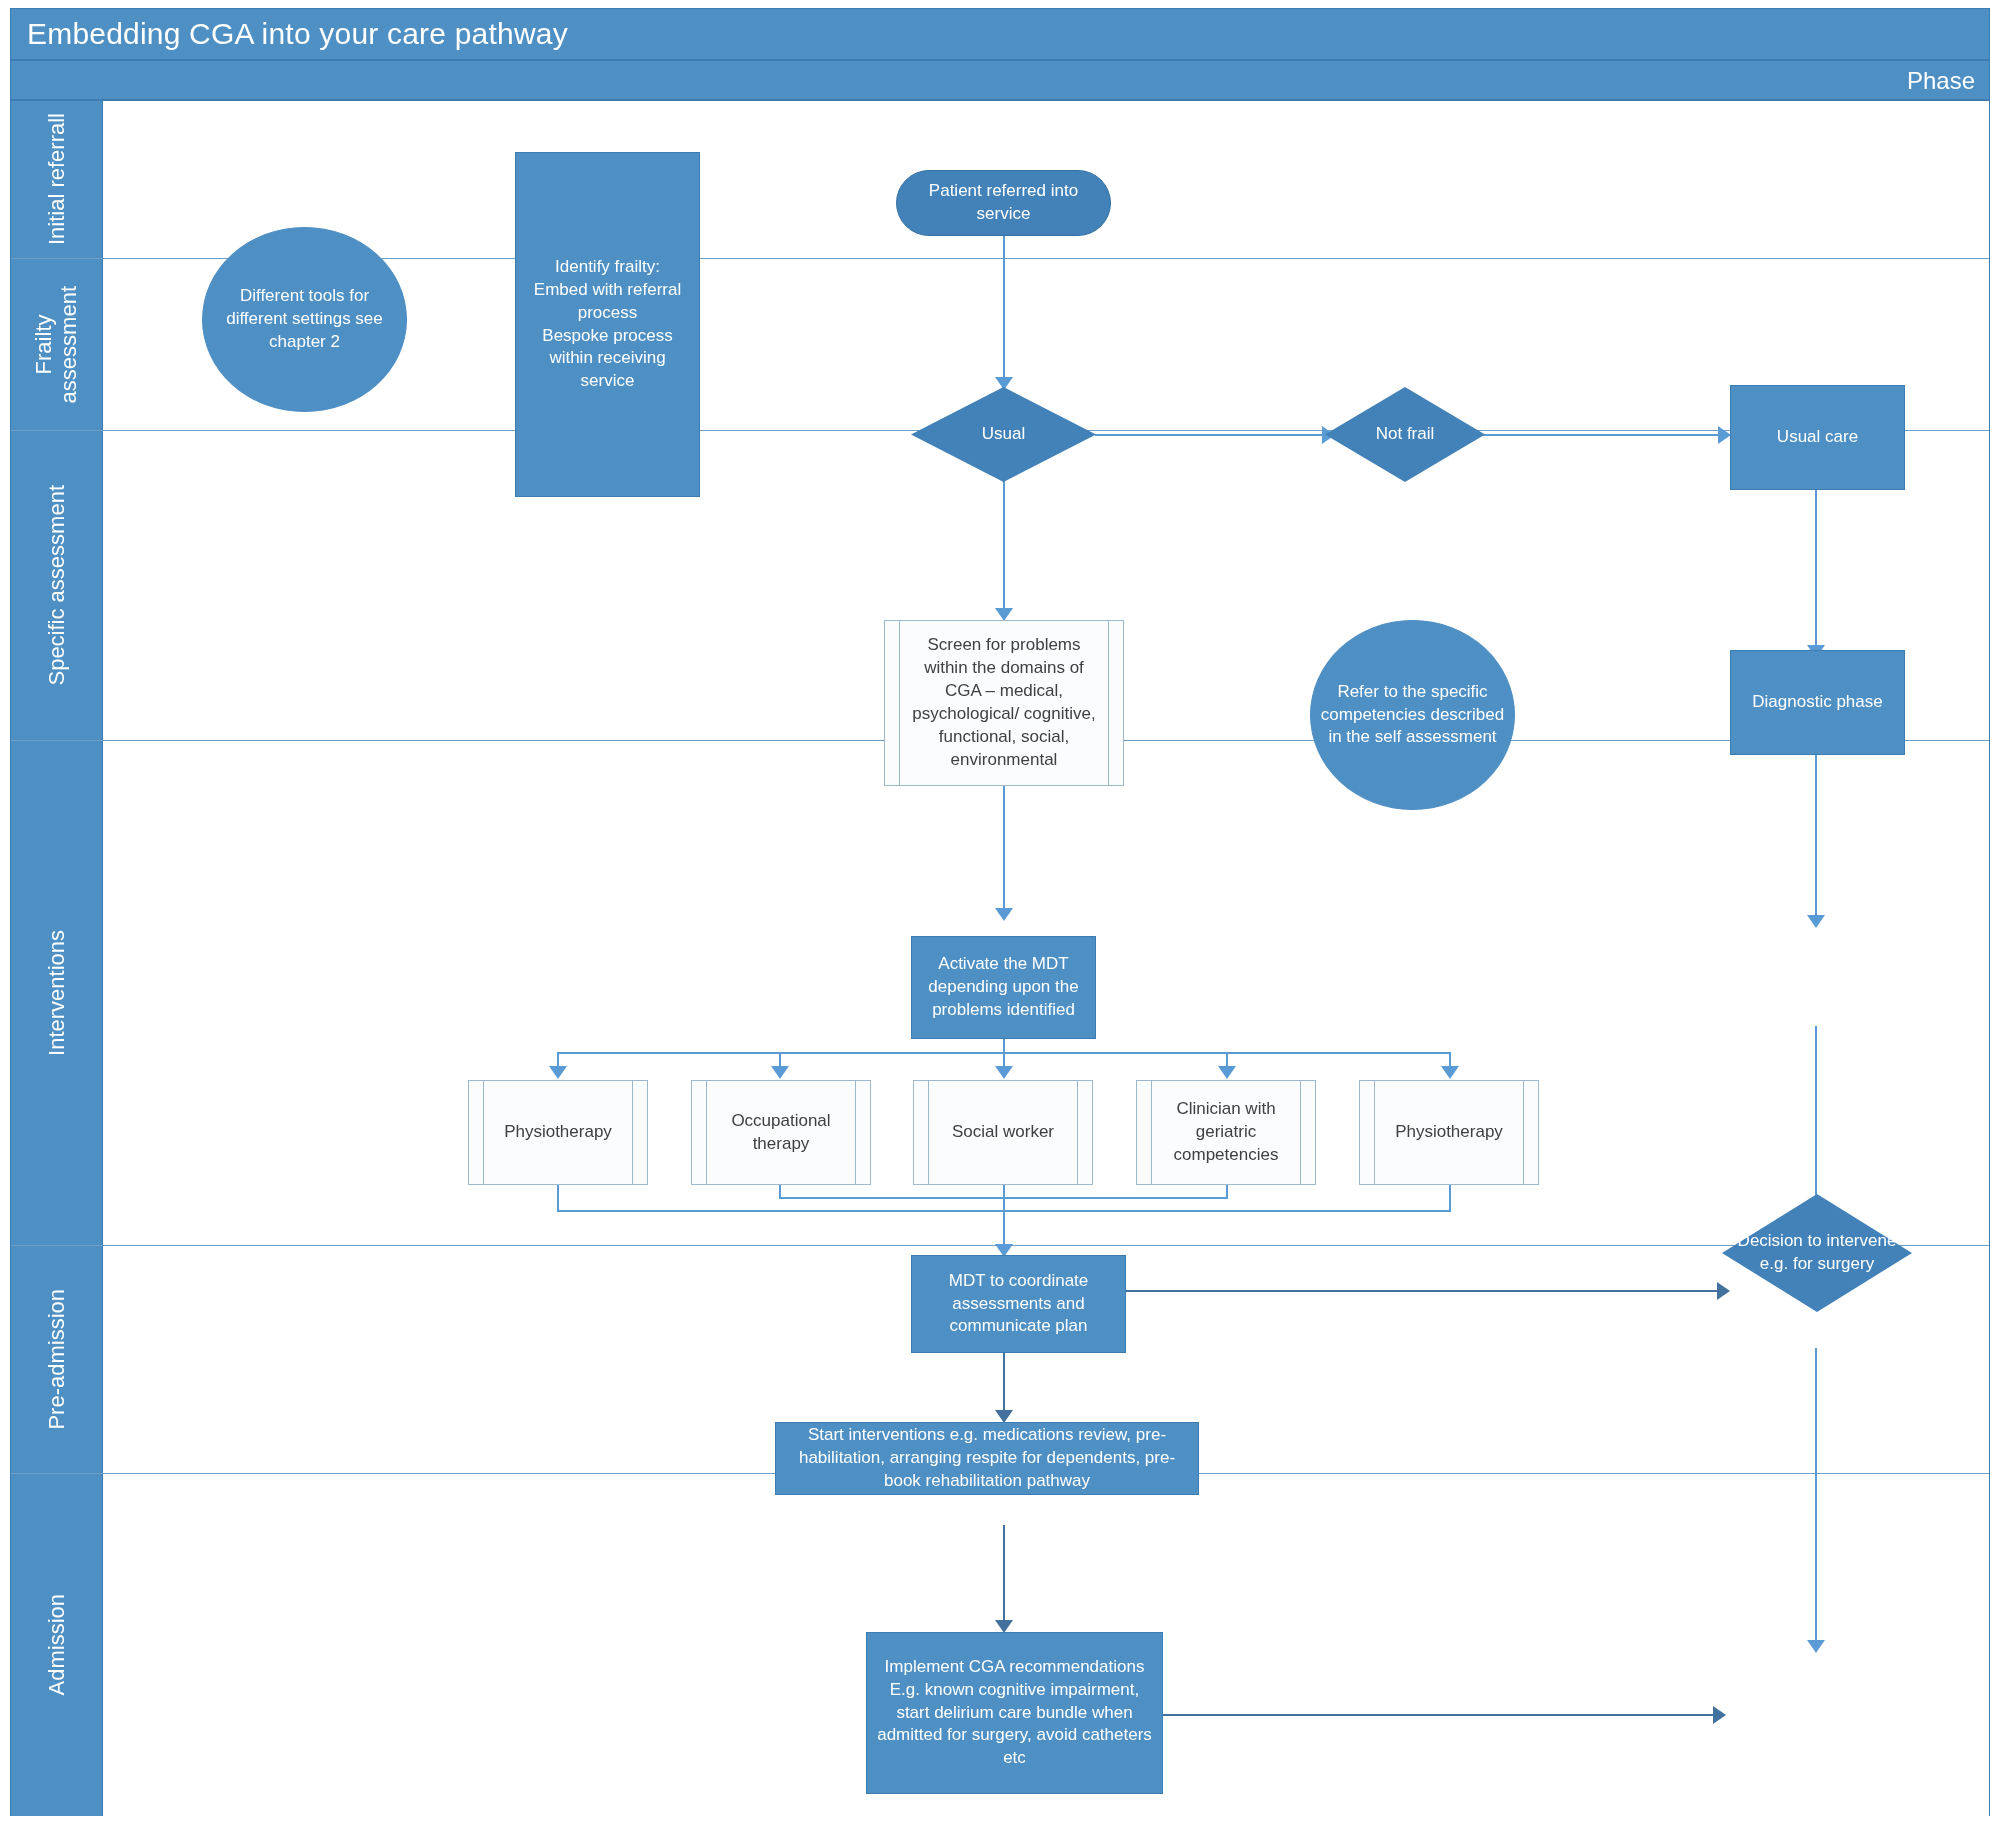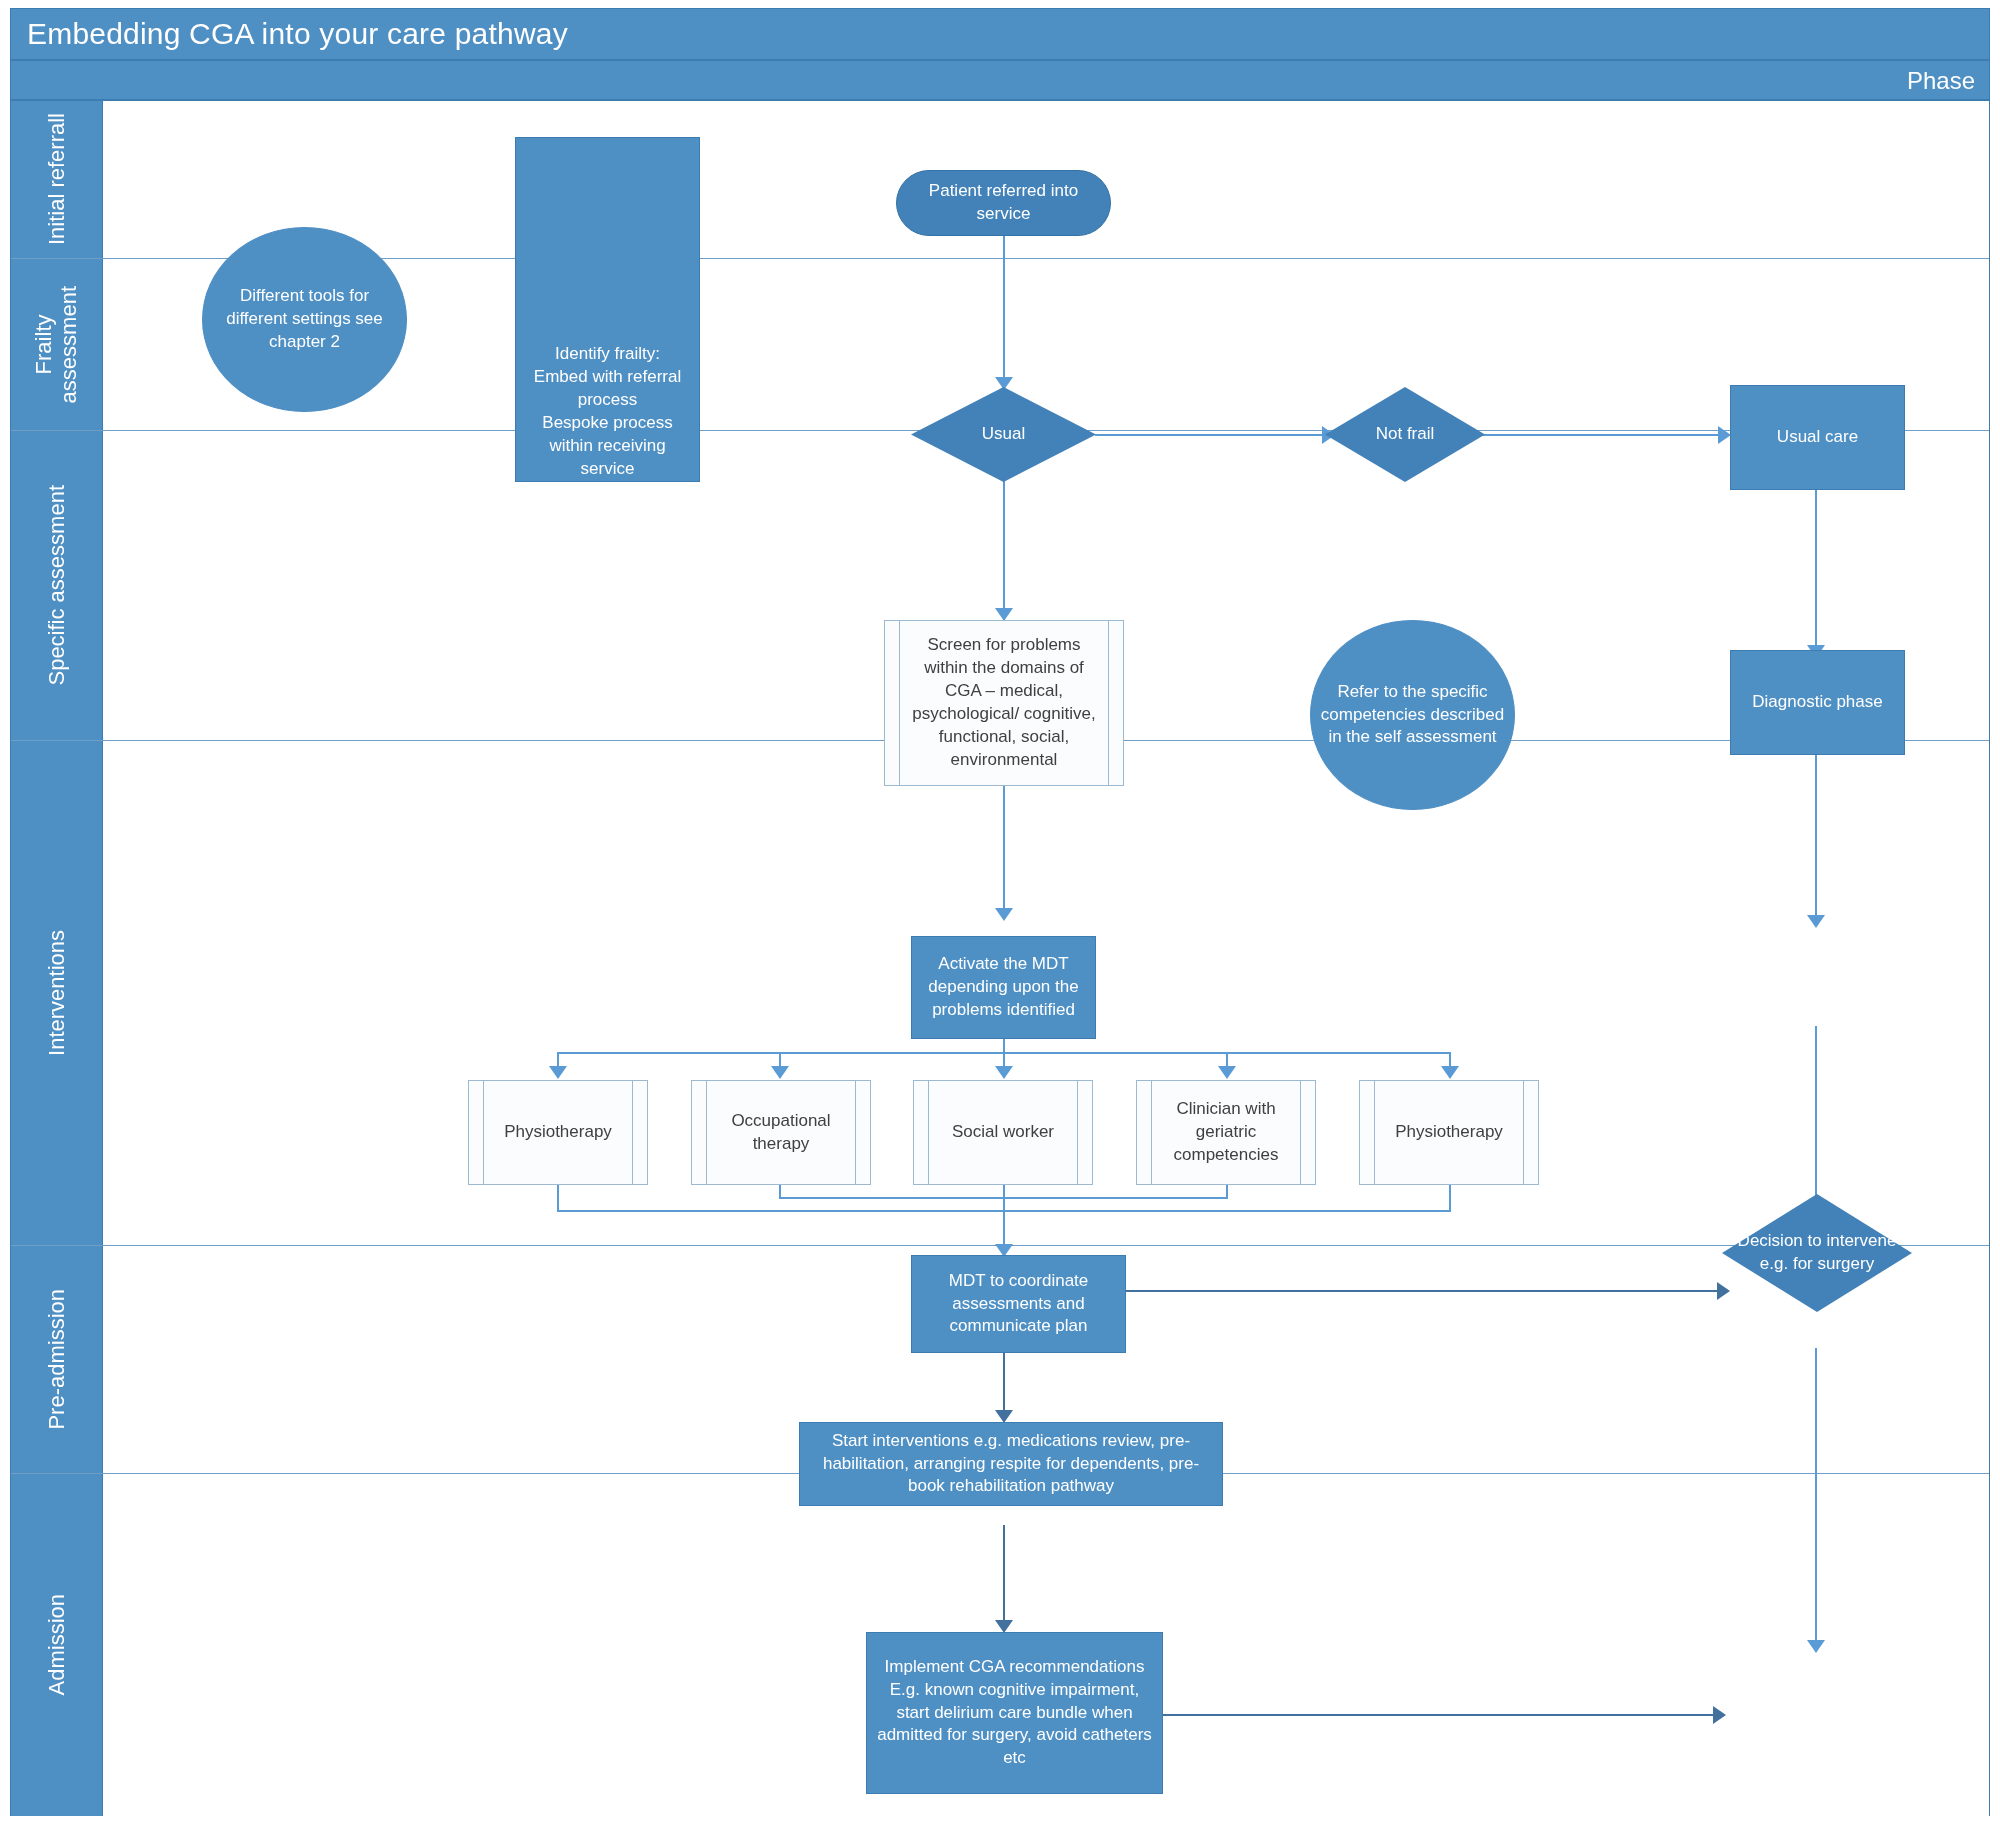--- a/index.html
+++ b/index.html
@@ -221,21 +221,21 @@
   <div class="arrow ar-down" style="left:1807px;top:1640px;"></div>
 
   <div class="ln lnh ln-dark" style="left:1163px;top:1714px;width:555px;"></div>
   <div class="arrow ar-left-d" style="left:1150px;top:1706px;"></div>
   <div class="arrow ar-right-d" style="left:1713px;top:1706px;"></div>
 
   <div class="shape ellipse" style="left:202px;top:227px;width:205px;height:185px;">
     <span class="lbl">Different tools for different settings see chapter 2</span>
   </div>
 
-  <div class="shape box" style="left:515px;top:137px;width:185px;height:345px;align-items:flex-end;">
+  <div class="shape box" style="left:515px;top:152px;width:185px;height:345px;">
     <span class="lbl">Identify frailty:
 Embed with referral process
 Bespoke process within receiving service</span>
   </div>
 
   <div class="shape term" style="left:896px;top:170px;width:215px;height:66px;">
     <span class="lbl">Patient referred into service</span>
   </div>
 
   <div class="shape diamond" style="left:911px;top:387px;width:185px;height:95px;">
@@ -303,21 +303,21 @@
 
   <div class="shape box" style="left:911px;top:1255px;width:215px;height:98px;">
     <span class="lbl">MDT to coordinate assessments and communicate plan</span>
   </div>
 
   <div class="shape diamond" style="left:1722px;top:1194px;width:190px;height:118px;">
     <div class="dshape"></div>
     <span class="lbl">Decision to intervene e.g. for surgery</span>
   </div>
 
-  <div class="shape box" style="left:799px;top:1422px;width:424px;height:84px;">
+  <div class="shape box" style="left:775px;top:1422px;width:424px;height:73px;">
     <span class="lbl">Start interventions e.g. medications review, pre-habilitation, arranging respite for dependents, pre-book rehabilitation pathway</span>
   </div>
 
   <div class="shape box" style="left:866px;top:1632px;width:297px;height:162px;">
     <span class="lbl">Implement CGA recommendations
 E.g. known cognitive impairment, start delirium care bundle when admitted for surgery, avoid catheters etc</span>
   </div>
 
 
 </div>

